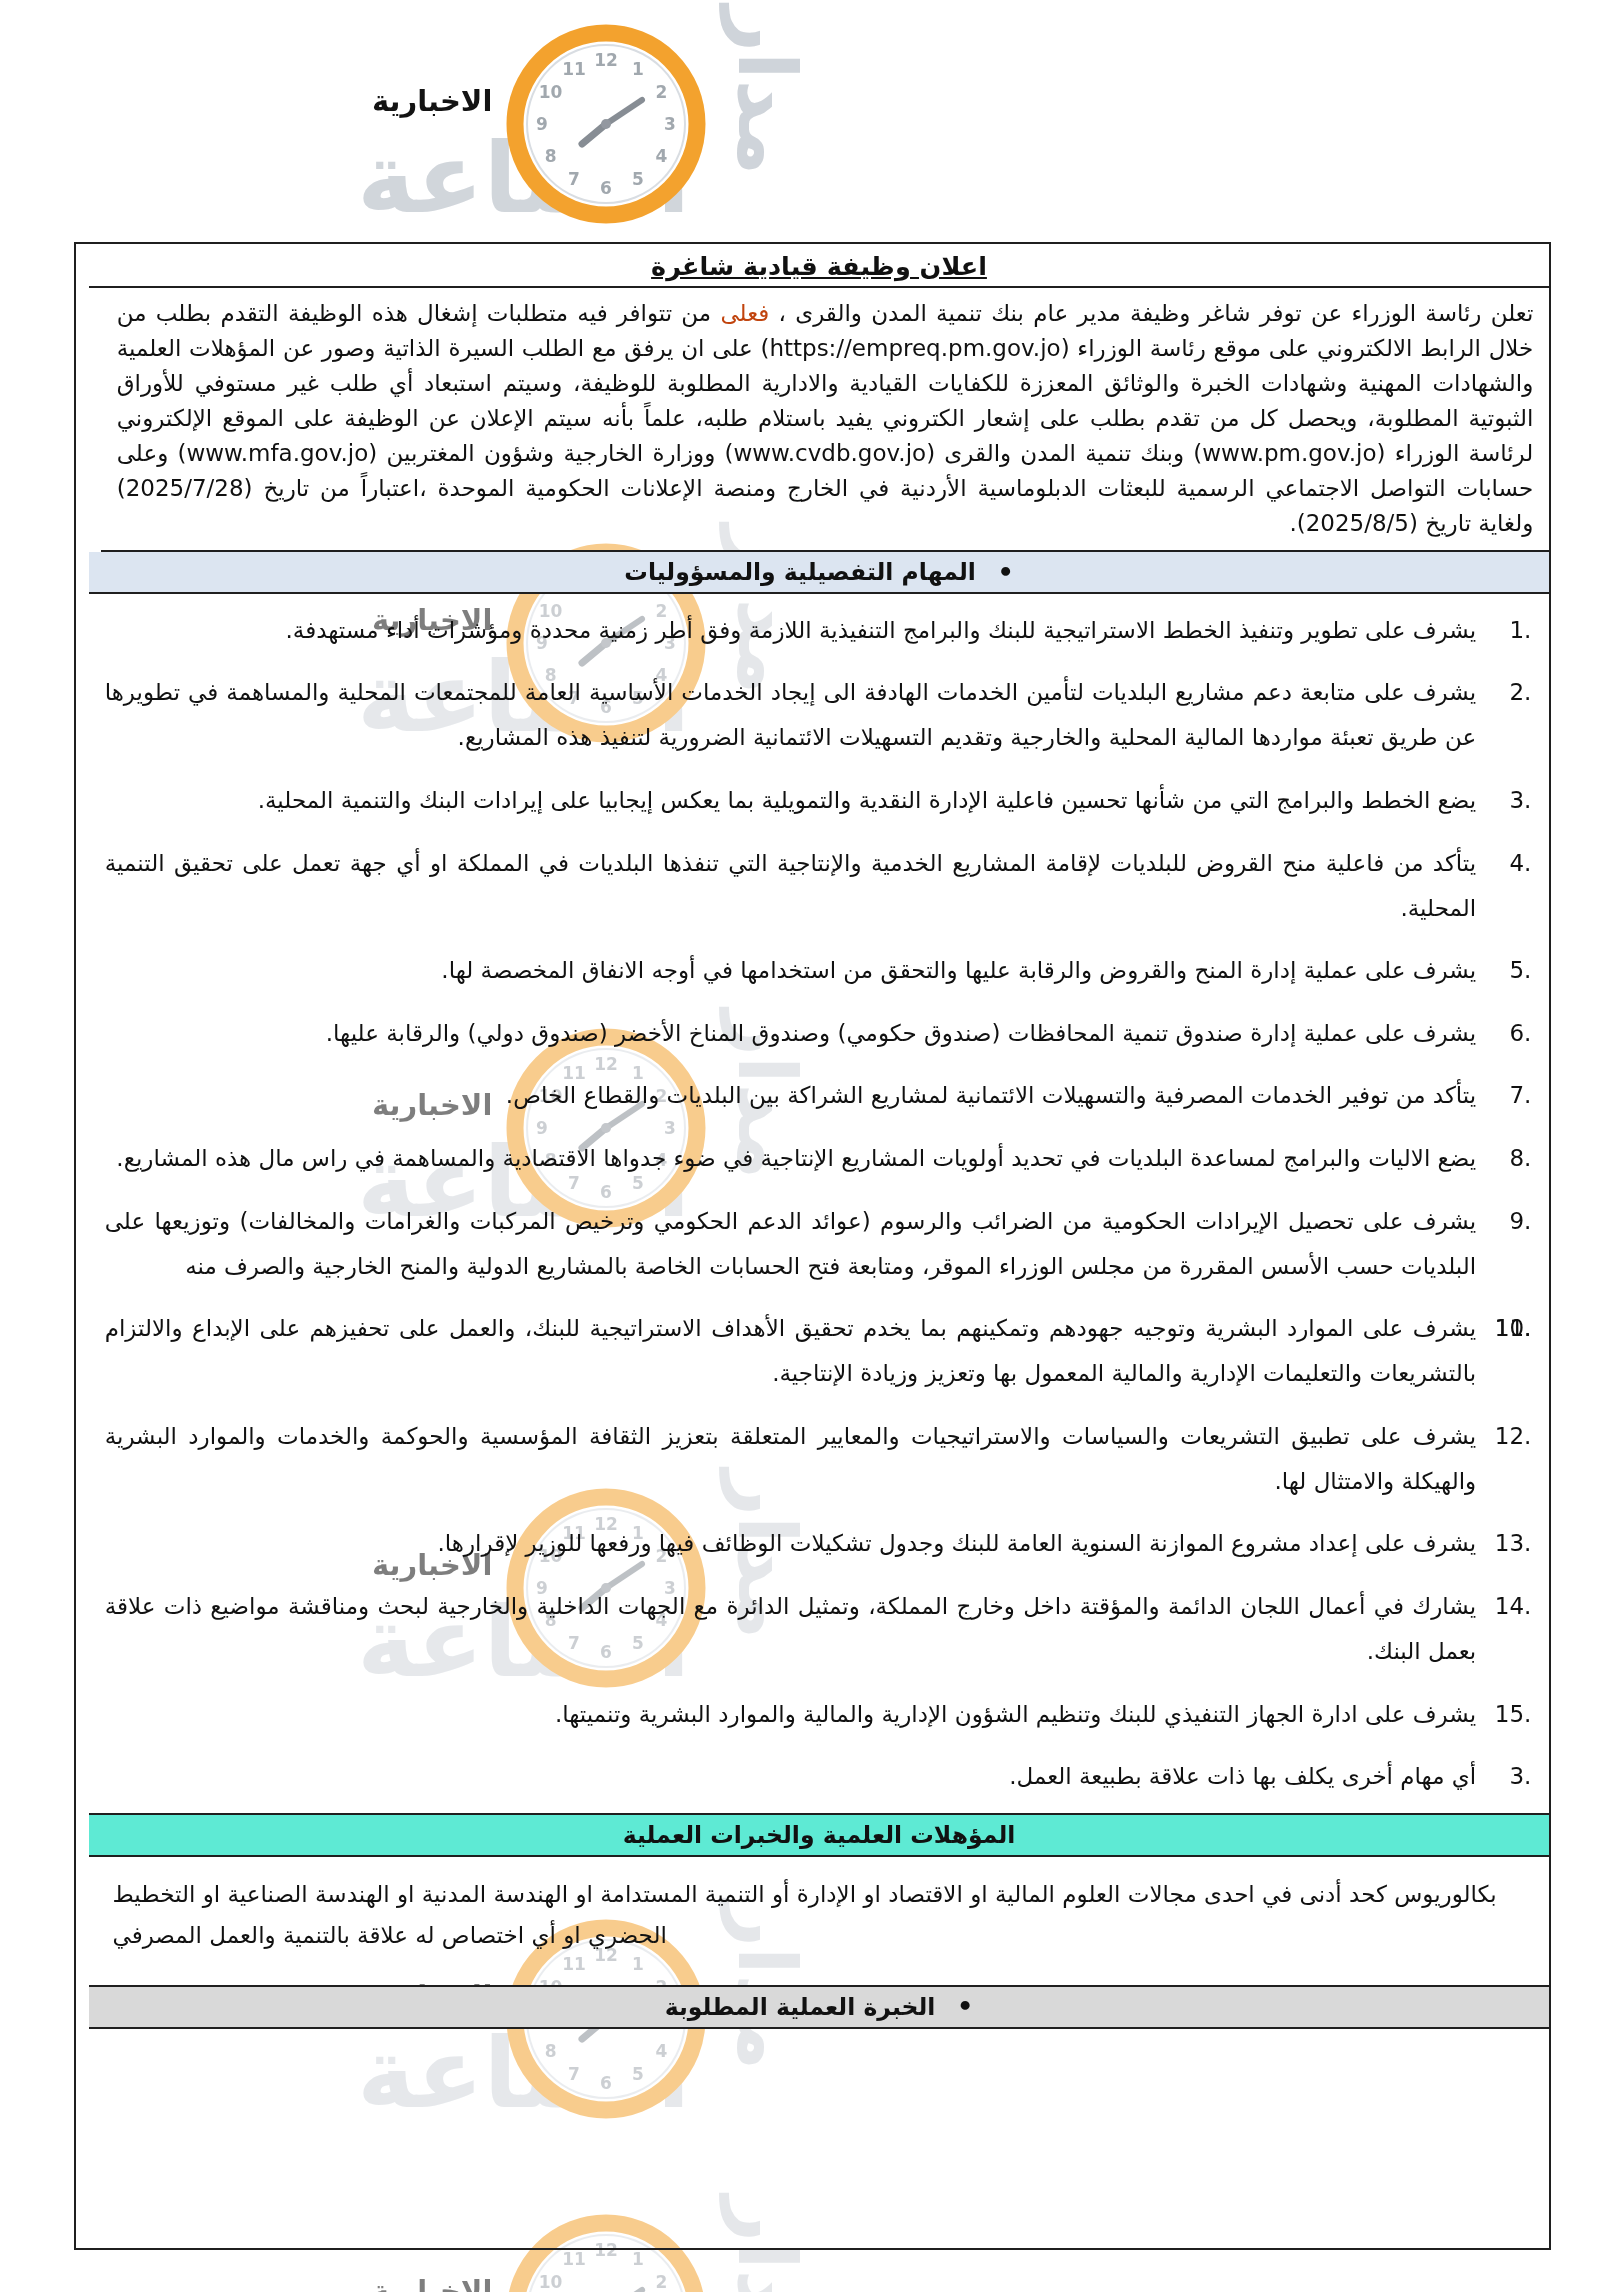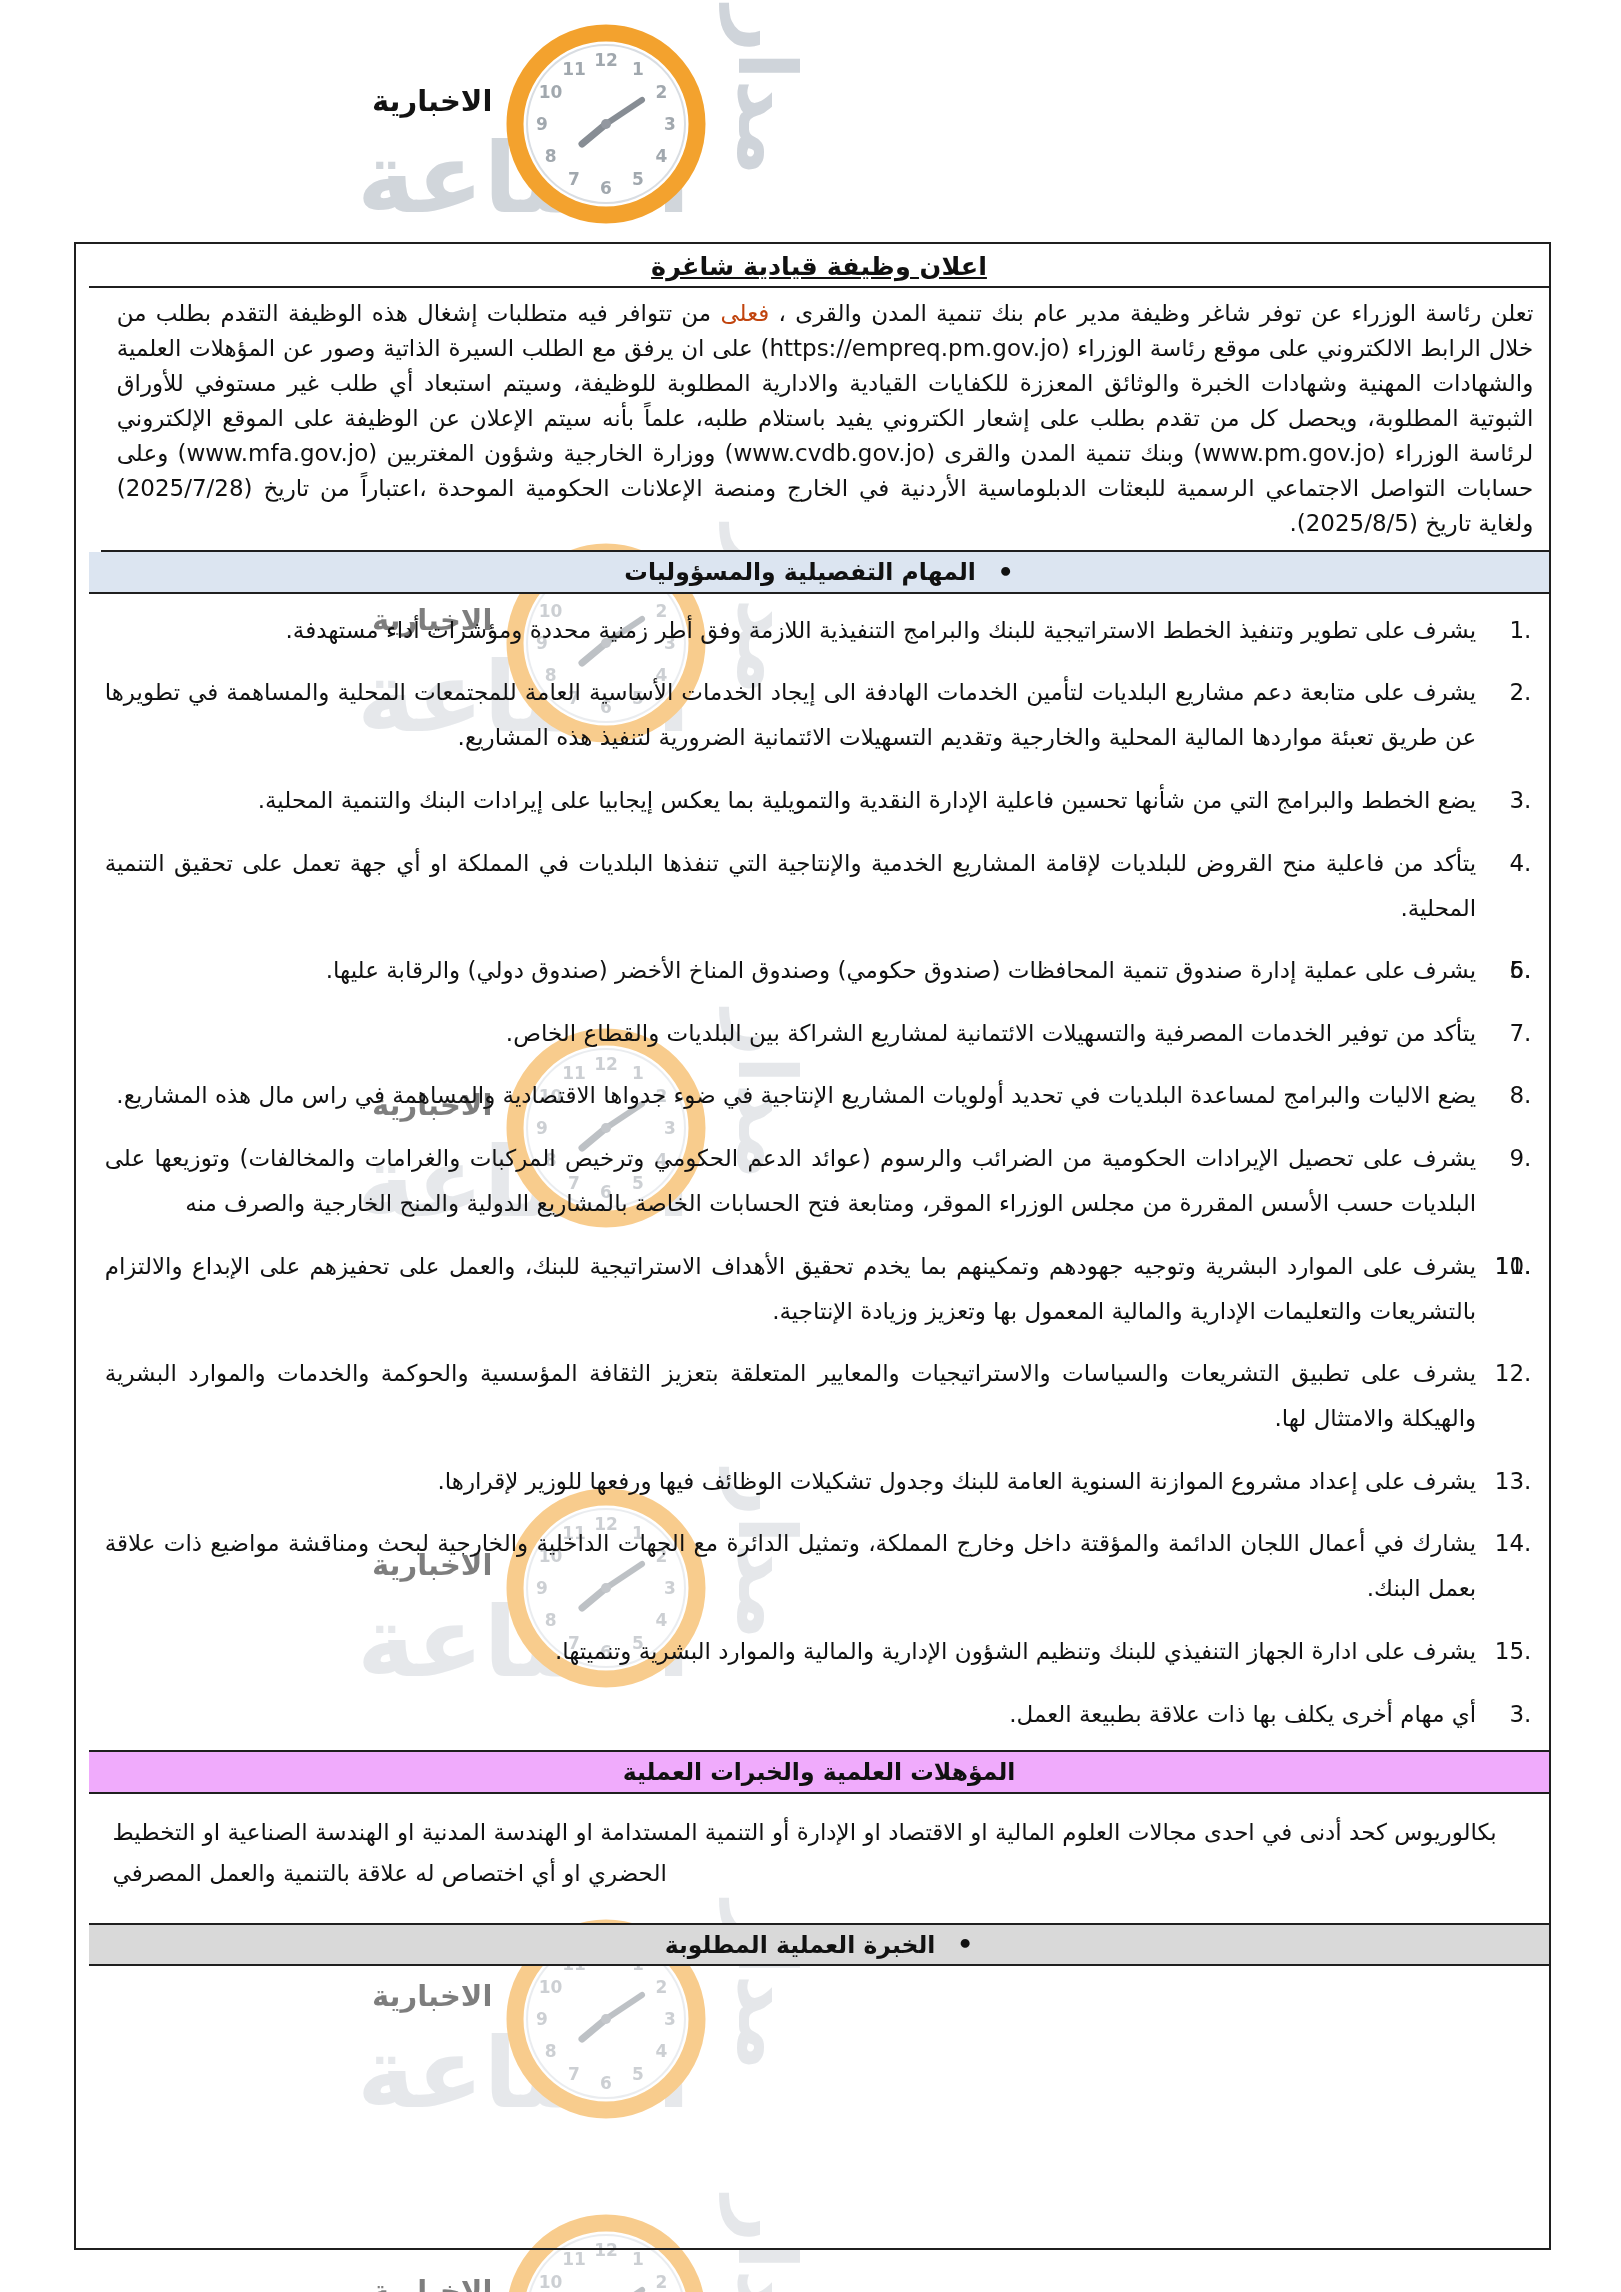--- a/index.html
+++ b/index.html
@@ -213,36 +213,36 @@
       <span class="bullet">•</span>
       <span>المهام التفصيلية والمسؤوليات</span>
     </div>
 
     <div class="row tasks-row">
       <ol class="tasks">
           <li><bdi dir="ltr" class="num">1.</bdi><span>يشرف على تطوير وتنفيذ الخطط الاستراتيجية للبنك والبرامج التنفيذية اللازمة وفق أطر زمنية محددة ومؤشرات أداء مستهدفة.</span></li>
           <li><bdi dir="ltr" class="num">2.</bdi><span>يشرف على متابعة دعم مشاريع البلديات لتأمين الخدمات الهادفة الى إيجاد الخدمات الأساسية العامة للمجتمعات المحلية والمساهمة في تطويرها عن طريق تعبئة مواردها المالية المحلية والخارجية وتقديم التسهيلات الائتمانية الضرورية لتنفيذ هذه المشاريع.</span></li>
           <li><bdi dir="ltr" class="num">3.</bdi><span>يضع الخطط والبرامج التي من شأنها تحسين فاعلية الإدارة النقدية والتمويلية بما يعكس إيجابيا على إيرادات البنك والتنمية المحلية.</span></li>
           <li><bdi dir="ltr" class="num">4.</bdi><span>يتأكد من فاعلية منح القروض للبلديات لإقامة المشاريع الخدمية والإنتاجية التي تنفذها البلديات في المملكة او أي جهة تعمل على تحقيق التنمية المحلية.</span></li>
-          <li><bdi dir="ltr" class="num">5.</bdi></li>
+          <li><bdi dir="ltr" class="num">5.</bdi><span>يشرف على عملية إدارة المنح والقروض والرقابة عليها والتحقق من استخدامها في أوجه الانفاق المخصصة لها.</span></li>
           <li><bdi dir="ltr" class="num">6.</bdi><span>يشرف على عملية إدارة صندوق تنمية المحافظات (صندوق حكومي) وصندوق المناخ الأخضر (صندوق دولي) والرقابة عليها.</span></li>
           <li><bdi dir="ltr" class="num">7.</bdi><span>يتأكد من توفير الخدمات المصرفية والتسهيلات الائتمانية لمشاريع الشراكة بين البلديات والقطاع الخاص.</span></li>
           <li><bdi dir="ltr" class="num">8.</bdi><span>يضع الاليات والبرامج لمساعدة البلديات في تحديد أولويات المشاريع الإنتاجية في ضوء جدواها الاقتصادية والمساهمة في راس مال هذه المشاريع.</span></li>
           <li><bdi dir="ltr" class="num">9.</bdi><span>يشرف على تحصيل الإيرادات الحكومية من الضرائب والرسوم (عوائد الدعم الحكومي وترخيص المركبات والغرامات والمخالفات) وتوزيعها على البلديات حسب الأسس المقررة من مجلس الوزراء الموقر، ومتابعة فتح الحسابات الخاصة بالمشاريع الدولية والمنح الخارجية والصرف منه</span></li>
           <li><bdi dir="ltr" class="num">10.</bdi></li>
           <li><bdi dir="ltr" class="num">11.</bdi><span>يشرف على الموارد البشرية وتوجيه جهودهم وتمكينهم بما يخدم تحقيق الأهداف الاستراتيجية للبنك، والعمل على تحفيزهم على الإبداع والالتزام بالتشريعات والتعليمات الإدارية والمالية المعمول بها وتعزيز وزيادة الإنتاجية.</span></li>
           <li><bdi dir="ltr" class="num">12.</bdi><span>يشرف على تطبيق التشريعات والسياسات والاستراتيجيات والمعايير المتعلقة بتعزيز الثقافة المؤسسية والحوكمة والخدمات والموارد البشرية والهيكلة والامتثال لها.</span></li>
           <li><bdi dir="ltr" class="num">13.</bdi><span>يشرف على إعداد مشروع الموازنة السنوية العامة للبنك وجدول تشكيلات الوظائف فيها ورفعها للوزير لإقرارها.</span></li>
           <li><bdi dir="ltr" class="num">14.</bdi><span>يشارك في أعمال اللجان الدائمة والمؤقتة داخل وخارج المملكة، وتمثيل الدائرة مع الجهات الداخلية والخارجية لبحث ومناقشة مواضيع ذات علاقة بعمل البنك.</span></li>
           <li><bdi dir="ltr" class="num">15.</bdi><span>يشرف على ادارة الجهاز التنفيذي للبنك وتنظيم الشؤون الإدارية والمالية والموارد البشرية وتنميتها.</span></li>
           <li><bdi dir="ltr" class="num">3.</bdi><span>أي مهام أخرى يكلف بها ذات علاقة بطبيعة العمل.</span></li>
         </ol>
     </div>
 
-    <div class="row section-row" style="background: #f0abfc;">
+    <div class="row section-row" style="background: #5eead4;">
       <span>المؤهلات العلمية والخبرات العملية</span>
     </div>
 
     <div class="row quals-row">
       <p>بكالوريوس كحد أدنى في احدى مجالات العلوم المالية او الاقتصاد او الإدارة أو التنمية المستدامة او الهندسة المدنية او الهندسة الصناعية او التخطيط الحضري او أي اختصاص له علاقة بالتنمية والعمل المصرفي</p>
     </div>
 
     <div class="row section-row" style="background: rgb(217, 217, 217);">
       <span class="bullet">•</span>
       <span>الخبرة العملية المطلوبة</span>

